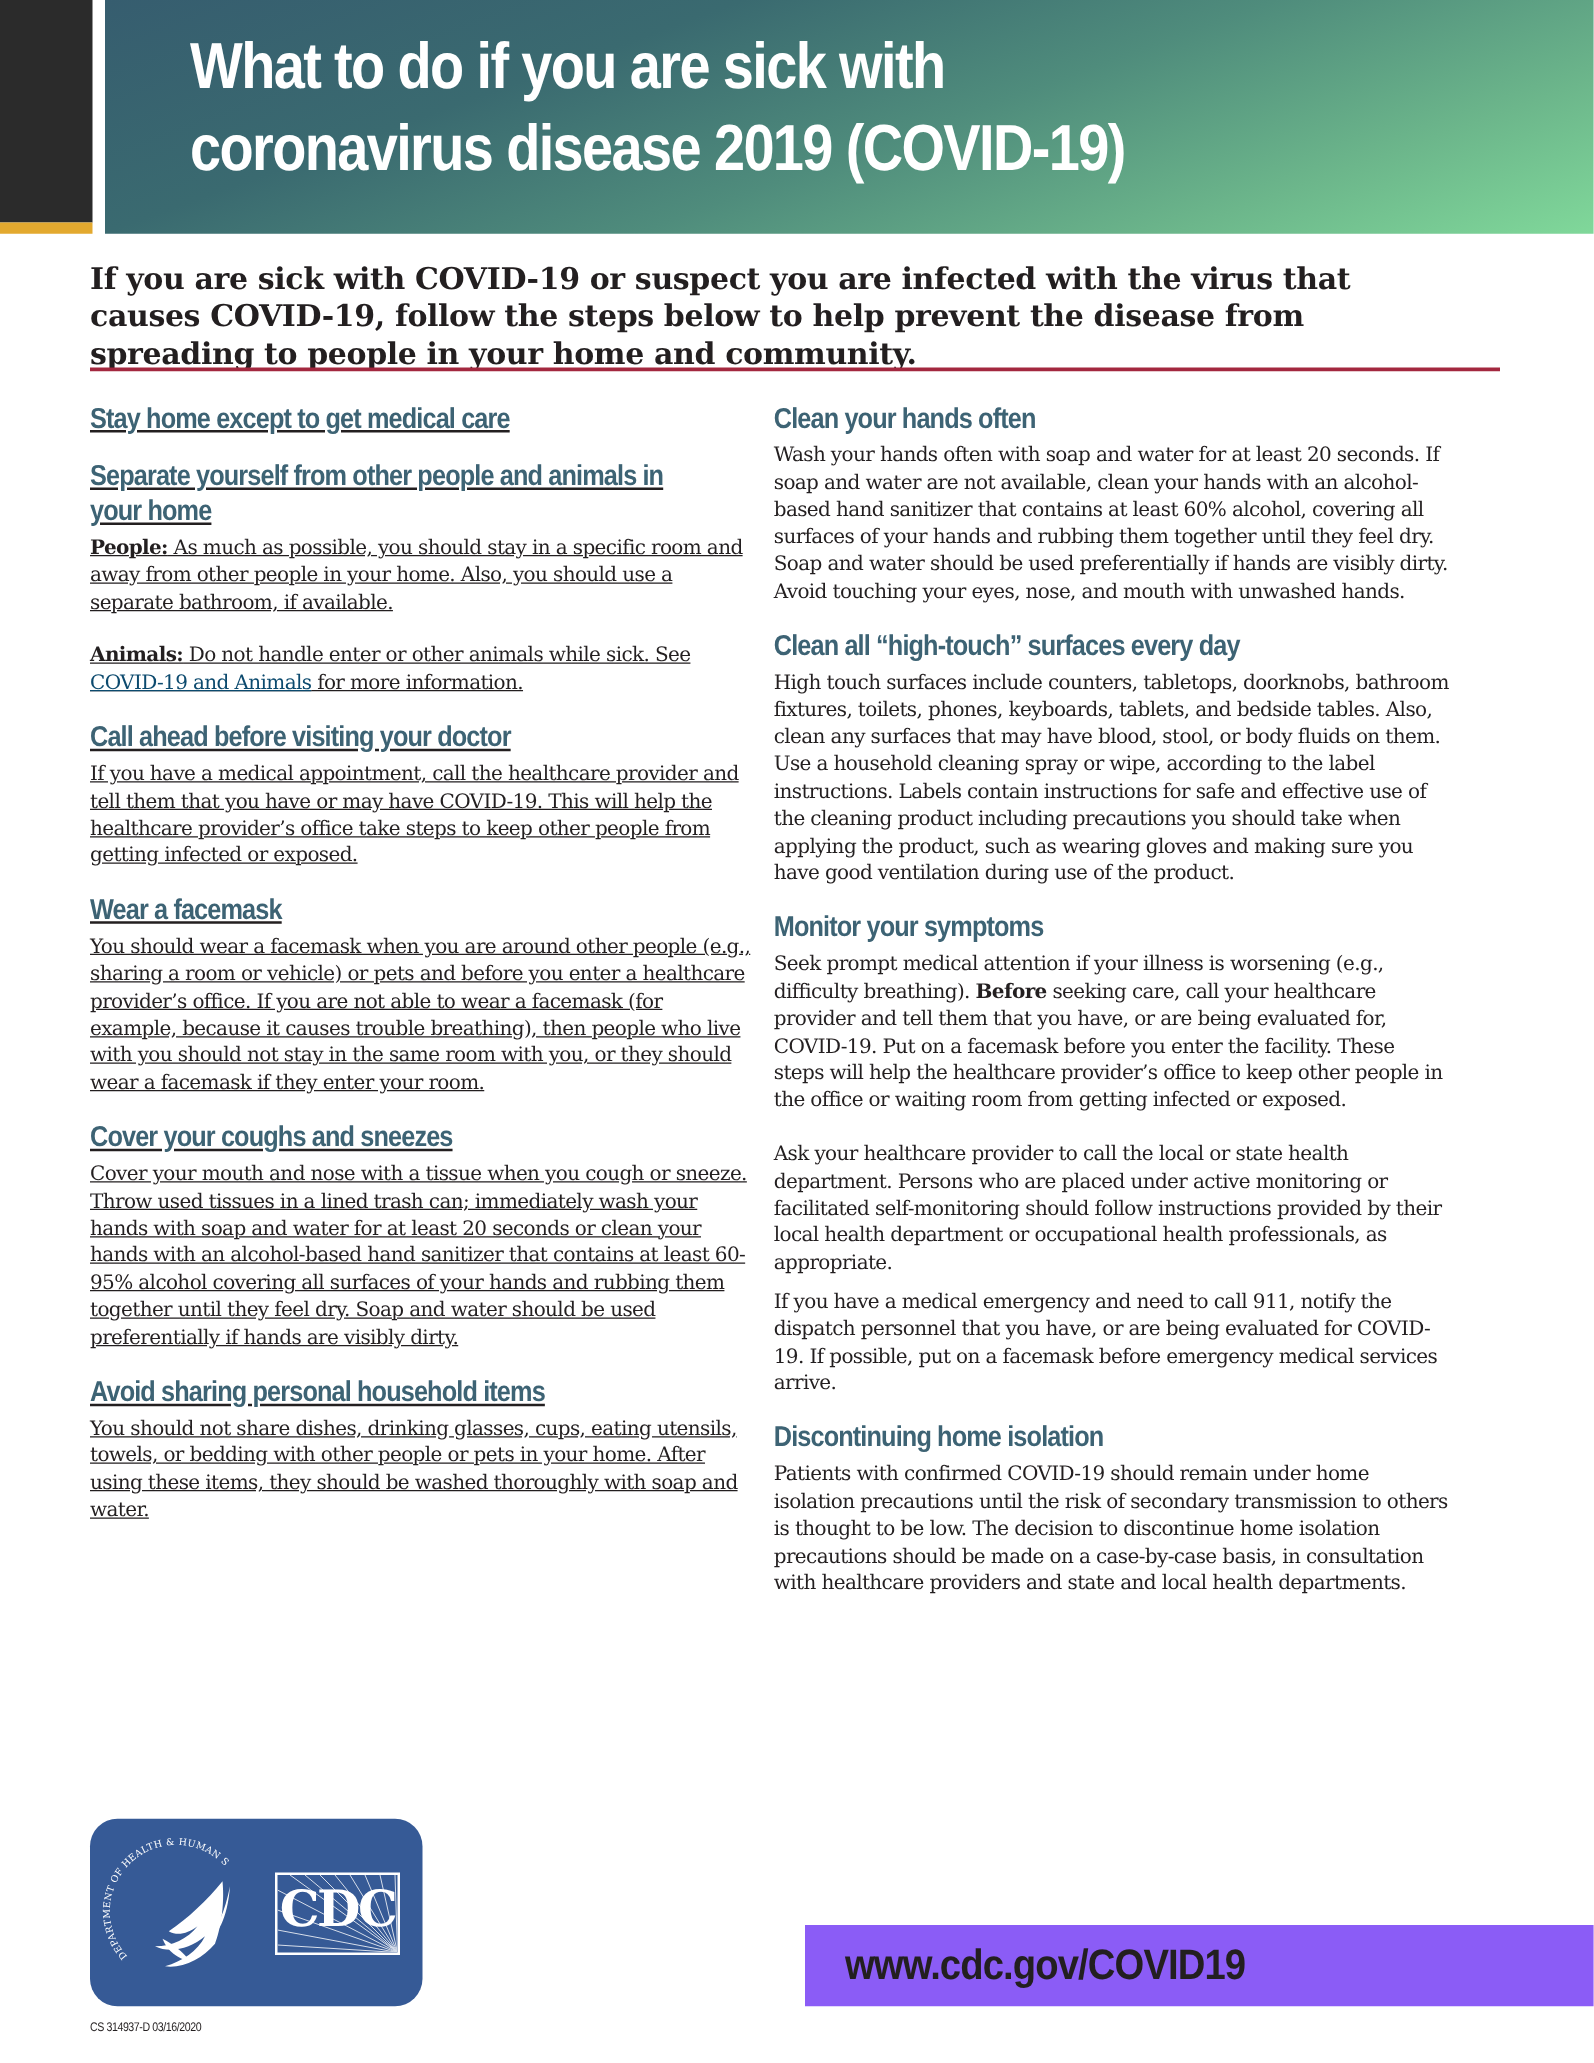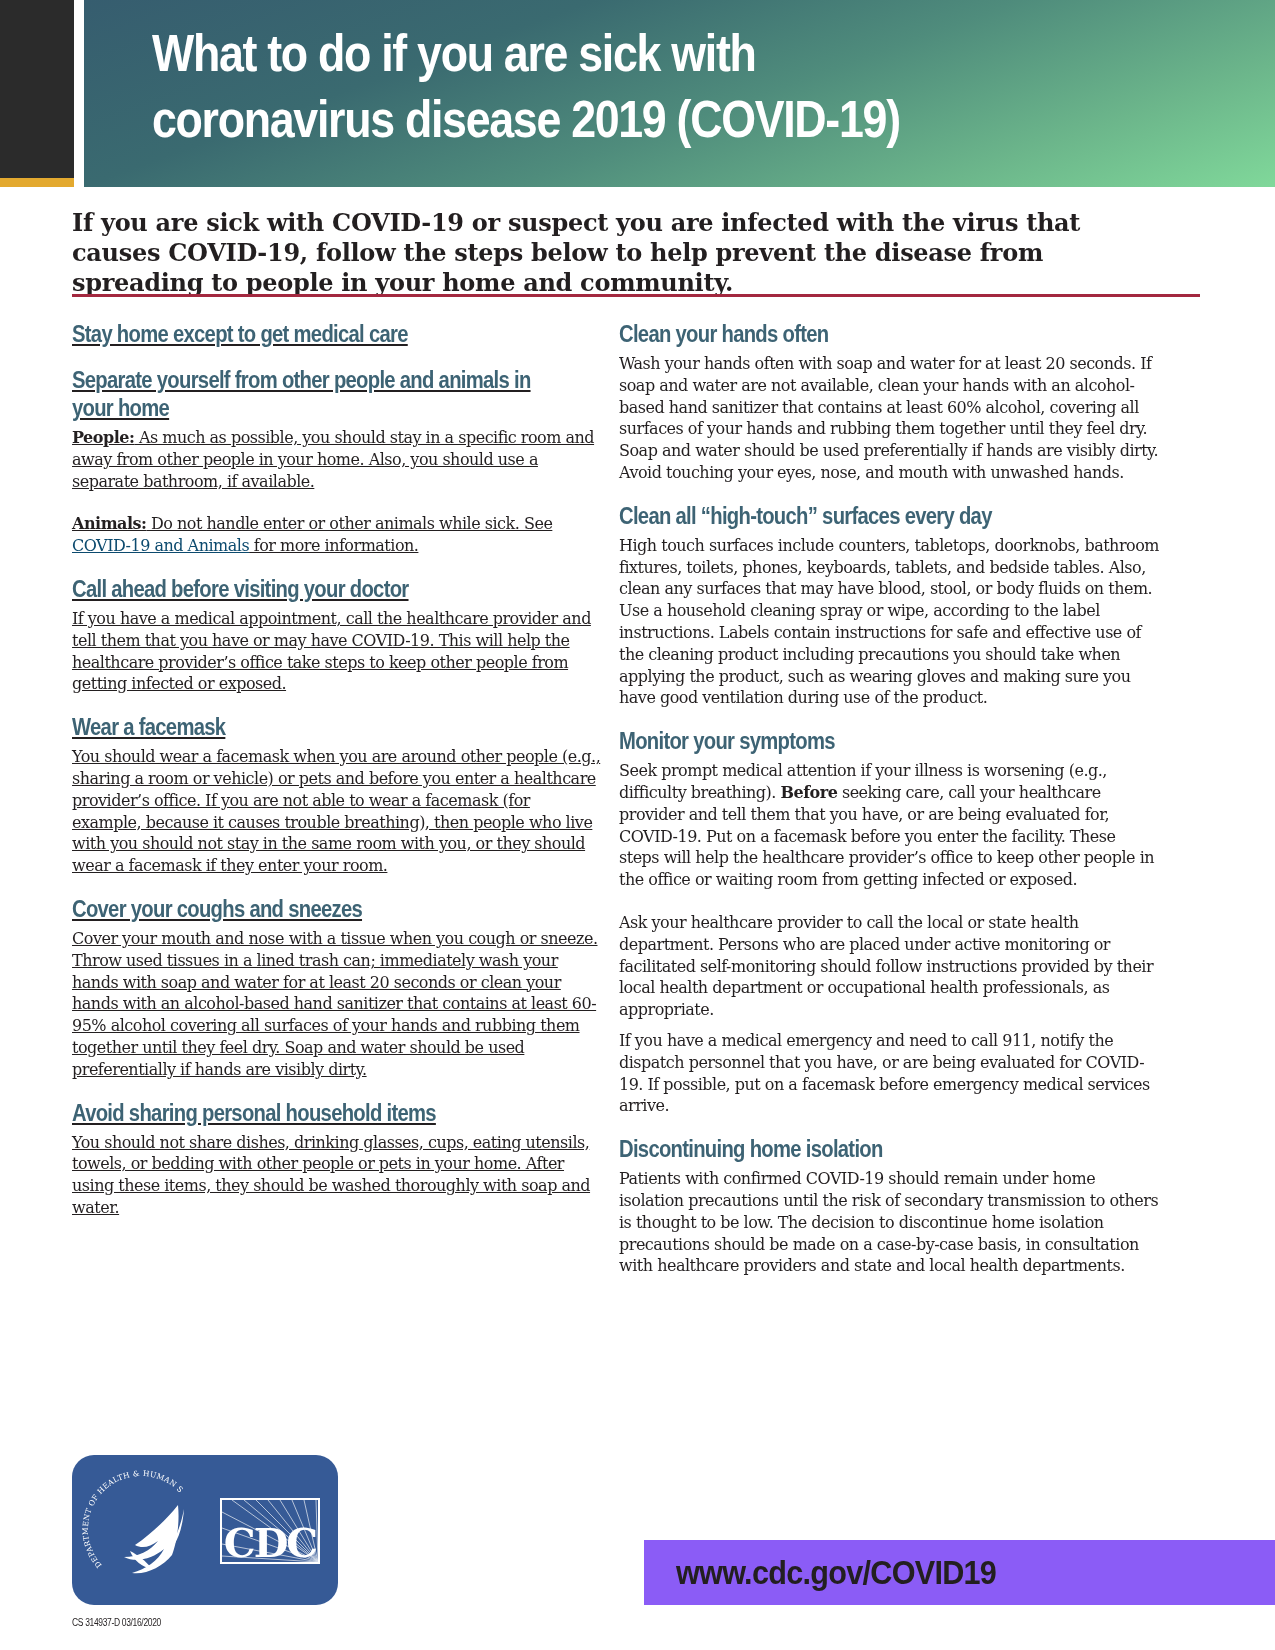--- a/index.html
+++ b/index.html
@@ -27,21 +27,21 @@
   .para { margin: 5px 0 0 0; font-family: "DejaVu Serif", serif; font-size: 16px; line-height: 21.8px;
           color: #231f20; letter-spacing: -0.5px; }
   .para b { font-weight: bold; }
   .gap { height: 20px; }
   .link { color: #0c4a6e; text-decoration: underline; }
   .logo-box { position: absolute; left: 72px; top: 1455px; width: 266px; height: 150px;
               background: #365a96; border-radius: 22px; }
   .hhs-eagle { position: absolute; left: 8px; top: 10px; width: 120px; height: 130px; }
   .cdc-box { position: absolute; left: 148px; top: 43px; width: 96px; height: 62px;
              border: 2px solid #ffffff; overflow: hidden; }
-  .cdc-text { position: absolute; left: 0; top: 19px; width: 96px; text-align: center;
+  .cdc-text { position: absolute; left: 0; top: 4px; width: 96px; text-align: center;
               font-family: "DejaVu Serif", serif; font-weight: bold; font-size: 40px; color: #ffffff;
               letter-spacing: -2px; z-index: 2; }
   .cdc-rays { position: absolute; left: 0; top: 0; width: 96px; height: 62px; z-index: 1; }
   .doc-id { position: absolute; left: 72px; top: 1617px; font-family: "Liberation Sans", sans-serif;
             font-size: 10px; color: #231f20; letter-spacing: -0.4px; transform: scaleX(0.85); transform-origin: left top; }
   .url-band { position: absolute; left: 644px; top: 1540px; width: 631px; height: 65px; background: #8b5cf6; }
   .url-text { position: absolute; left: 32px; top: 14px; margin: 0; font-family: "Liberation Sans", sans-serif;
               font-weight: bold; font-size: 34px; line-height: 36px; color: #231f20; letter-spacing: -0.8px;
               transform: scaleX(0.9); transform-origin: left top; }
 </style>

